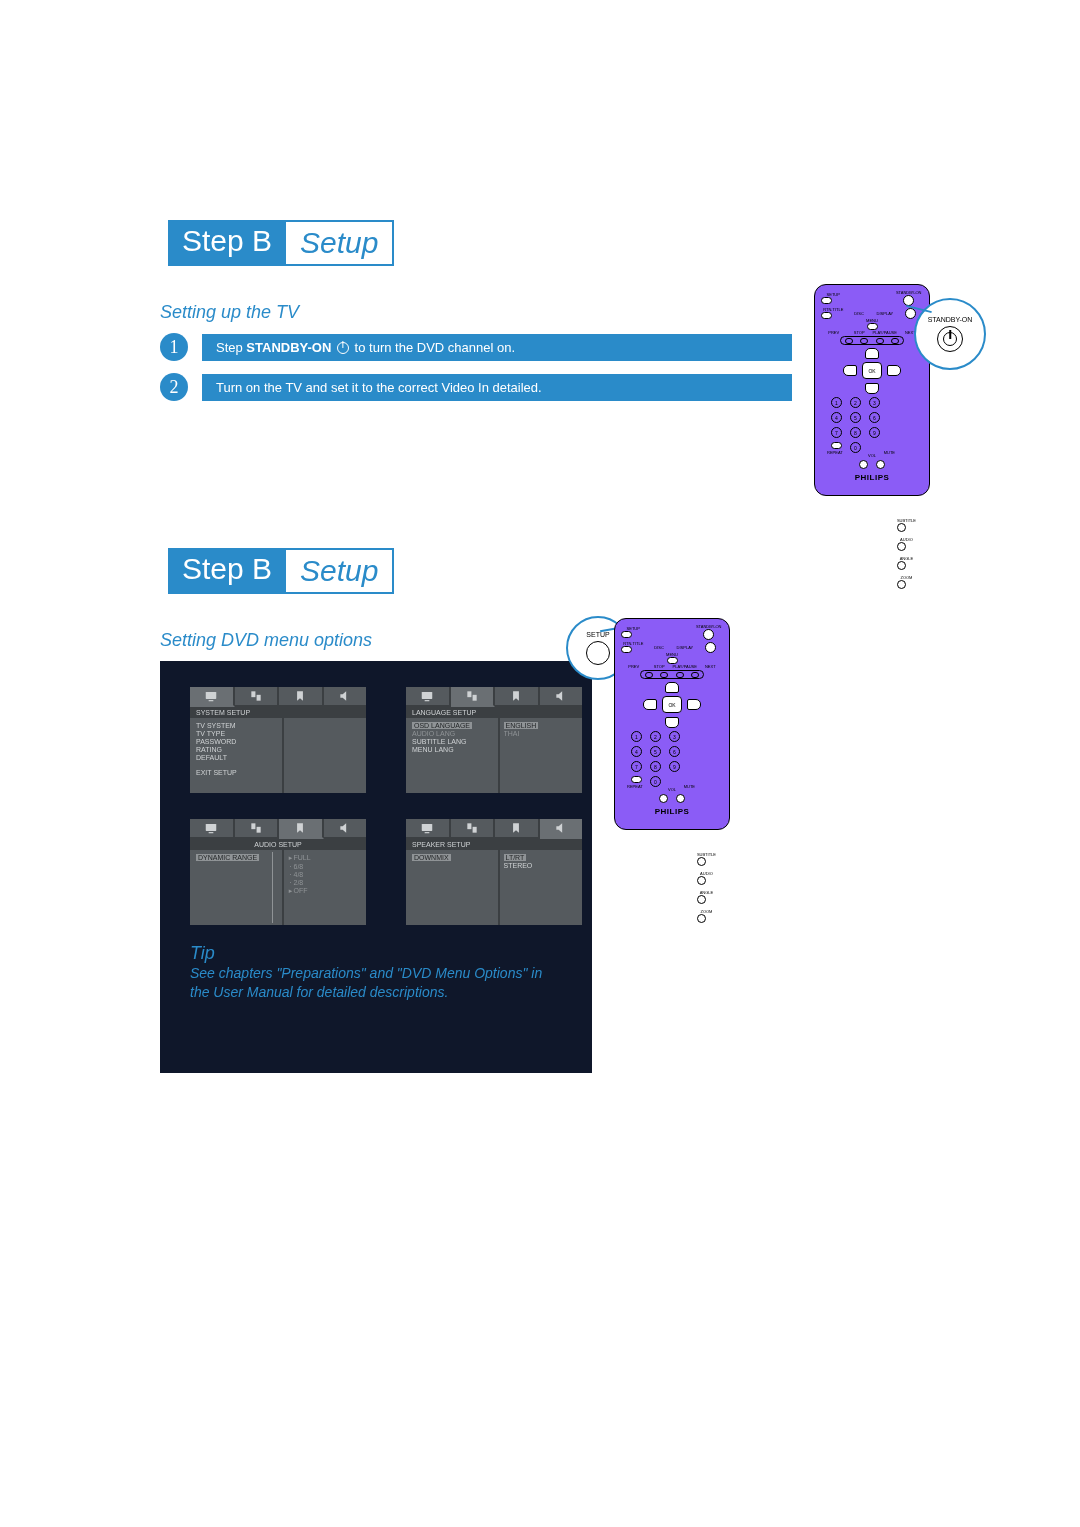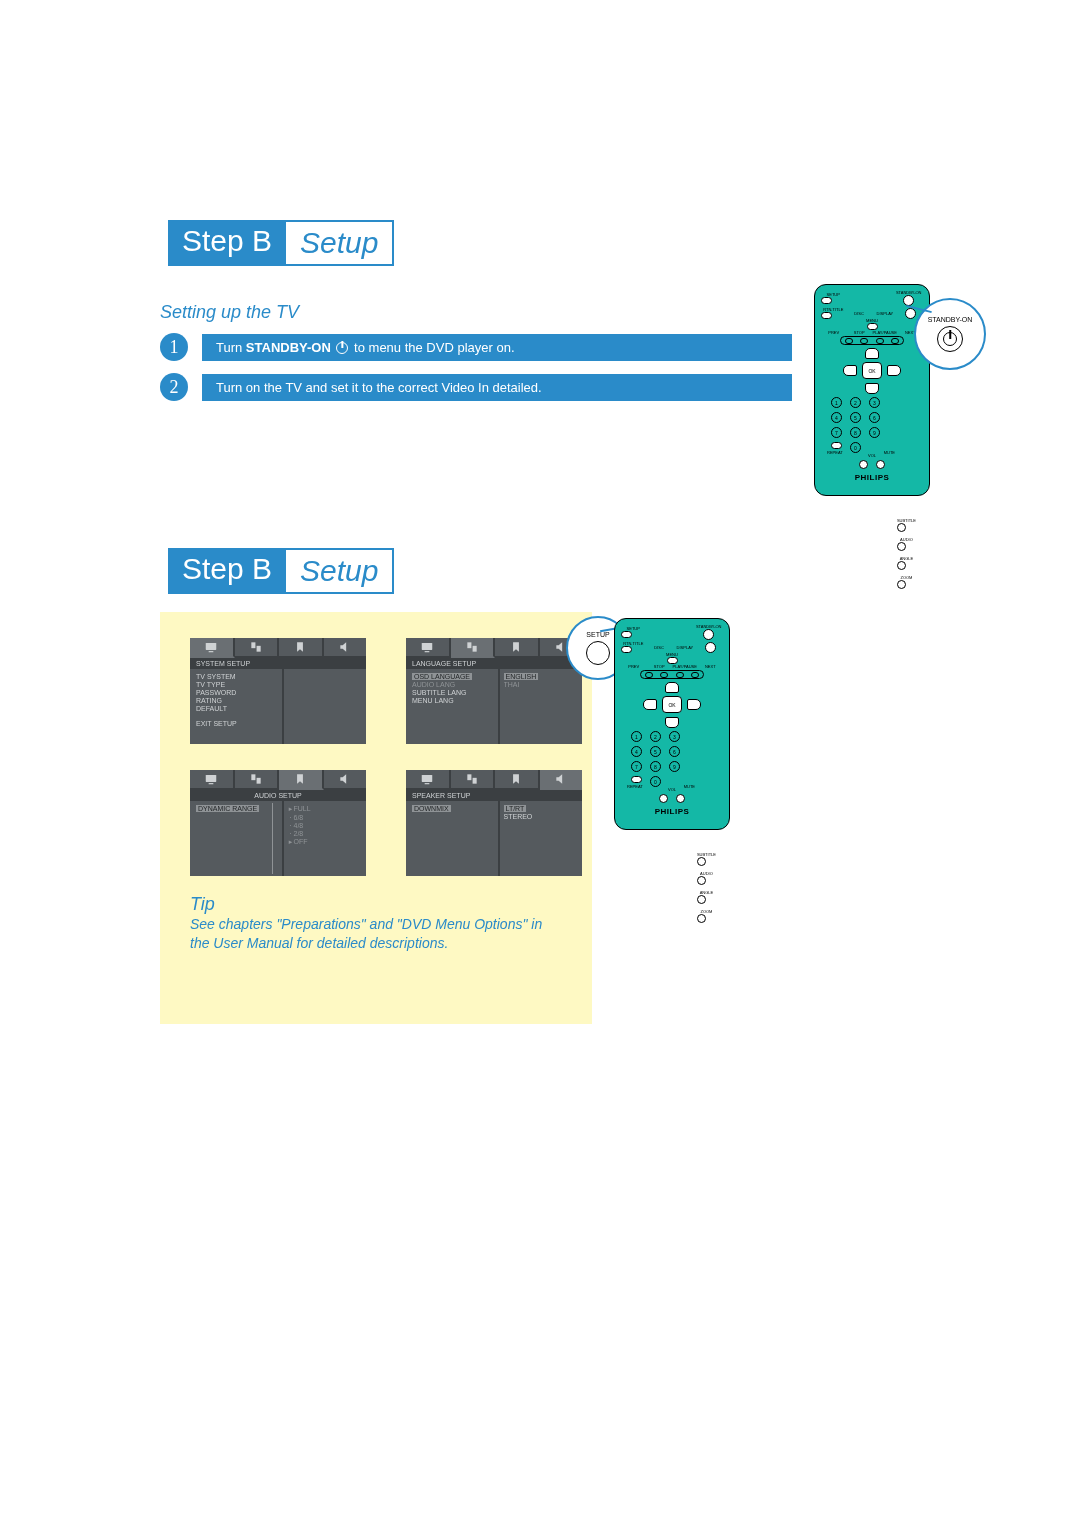--- a/index.html
+++ b/index.html
@@ -63,21 +63,21 @@
   .sec1-left { flex: 1 1 auto; }
   .sec1-right { flex: 0 0 auto; position: relative; }
 
   
   .sec2-wrap { display: flex; gap: 22px; margin-top: 14px; align-items: flex-start; }
 
   
   .remote {
     width: 116px; height: 212px;
     border: 1.2px solid #000; border-radius: 12px;
-    background: #14b8a6; position: relative;
+    background: #8b5cf6; position: relative;
     padding: 6px 6px 4px 6px;
     font-size: 4.2px; color: #000;
     text-align: center;
   }
   .remote .lbl { font-size: 4px; line-height: 1; }
   .remote .row { display: flex; justify-content: space-between; align-items: center; margin-bottom: 1px; }
   .remote .b { border: 0.8px solid #000; border-radius: 50%; background: #fff; }
   .remote .b.sm { width: 9px; height: 9px; }
   .remote .b.md { width: 11px; height: 11px; }
   .remote .b.oval { width: 11px; height: 7px; border-radius: 4px; }
@@ -132,21 +132,21 @@
   .osd .col-l { width: 52%; padding: 4px 4px 4px 6px; }
   .osd .col-r { flex: 1; padding: 4px 6px 4px 4px; border-left: 2px solid #3b3f42; }
   .osd .row-item { margin-bottom: 1px; white-space: nowrap; overflow: hidden; }
   .osd .hl { background: #8f9396; color: #1f2224; padding: 0 2px; display: inline-block; }
   .osd .muted { color: #8f9396; }
   .osd .cursor { display:inline-block; width:6px; text-align:center; }
   .osd3 .col-l { width: 52%; }
 
   
   .panel-light {
-    background: #fef9c3; padding: 26px 30px 24px 30px;
+    background: #0f172a; padding: 26px 30px 24px 30px;
     width: 432px; min-height: 412px; position: relative;
   }
   .tip-head { font-size: 18px; font-style: italic; color: #2a8bc9; margin-top: 18px; }
   .tip-body { font-size: 14px; font-style: italic; color: #2a8bc9; line-height: 1.35; }
 
   .sec2-right { position: relative; flex: 0 0 auto; padding-top: 6px; }
   .sec2-right .remote { margin-top: 0; }
   .line-to-callout {
     position: absolute; width: 26px; height: 2px; background: #2a8bc9;
   }
@@ -164,23 +164,23 @@
   <div class="step-topic">Setup</div>
 </div>
 
 <div class="sec1-wrap">
   <div class="sec1-left">
     <div class="section-heading">Setting up the TV</div>
 
     <div class="inst-row">
       <div class="num-badge">1</div>
       <div class="inst-bar">
-        <span>Turn </span><b>STANDBY-ON</b>
+        <span>Step </span><b>STANDBY-ON</b>
         <span class="pwr-icon"></span>
-        <span> to menu the DVD player on.</span>
+        <span> to turn the DVD channel on.</span>
       </div>
     </div>
 
     <div class="inst-row">
       <div class="num-badge">2</div>
       <div class="inst-bar">
         <span>Turn on the TV and set it to the correct Video In detailed.</span>
       </div>
     </div>
   </div>
@@ -290,20 +290,21 @@
 </div>
 
 <div class="s2">
   <div class="step-row">
     <div class="step-label">Step B</div>
     <div class="step-topic">Setup</div>
   </div>
 
   <div class="sec2-wrap">
     <div>
+      <div class="section-heading">Setting DVD menu options</div>
 
       <div class="panel-light">
         <div class="osd-grid">
 
           <div class="osd">
             <div class="tabs">
               <div class="tab active">
                   <svg viewBox="0 0 24 24">
                     <rect x="3" y="5" width="18" height="12" rx="1"></rect>
                     <rect x="8" y="19" width="8" height="2"></rect>

